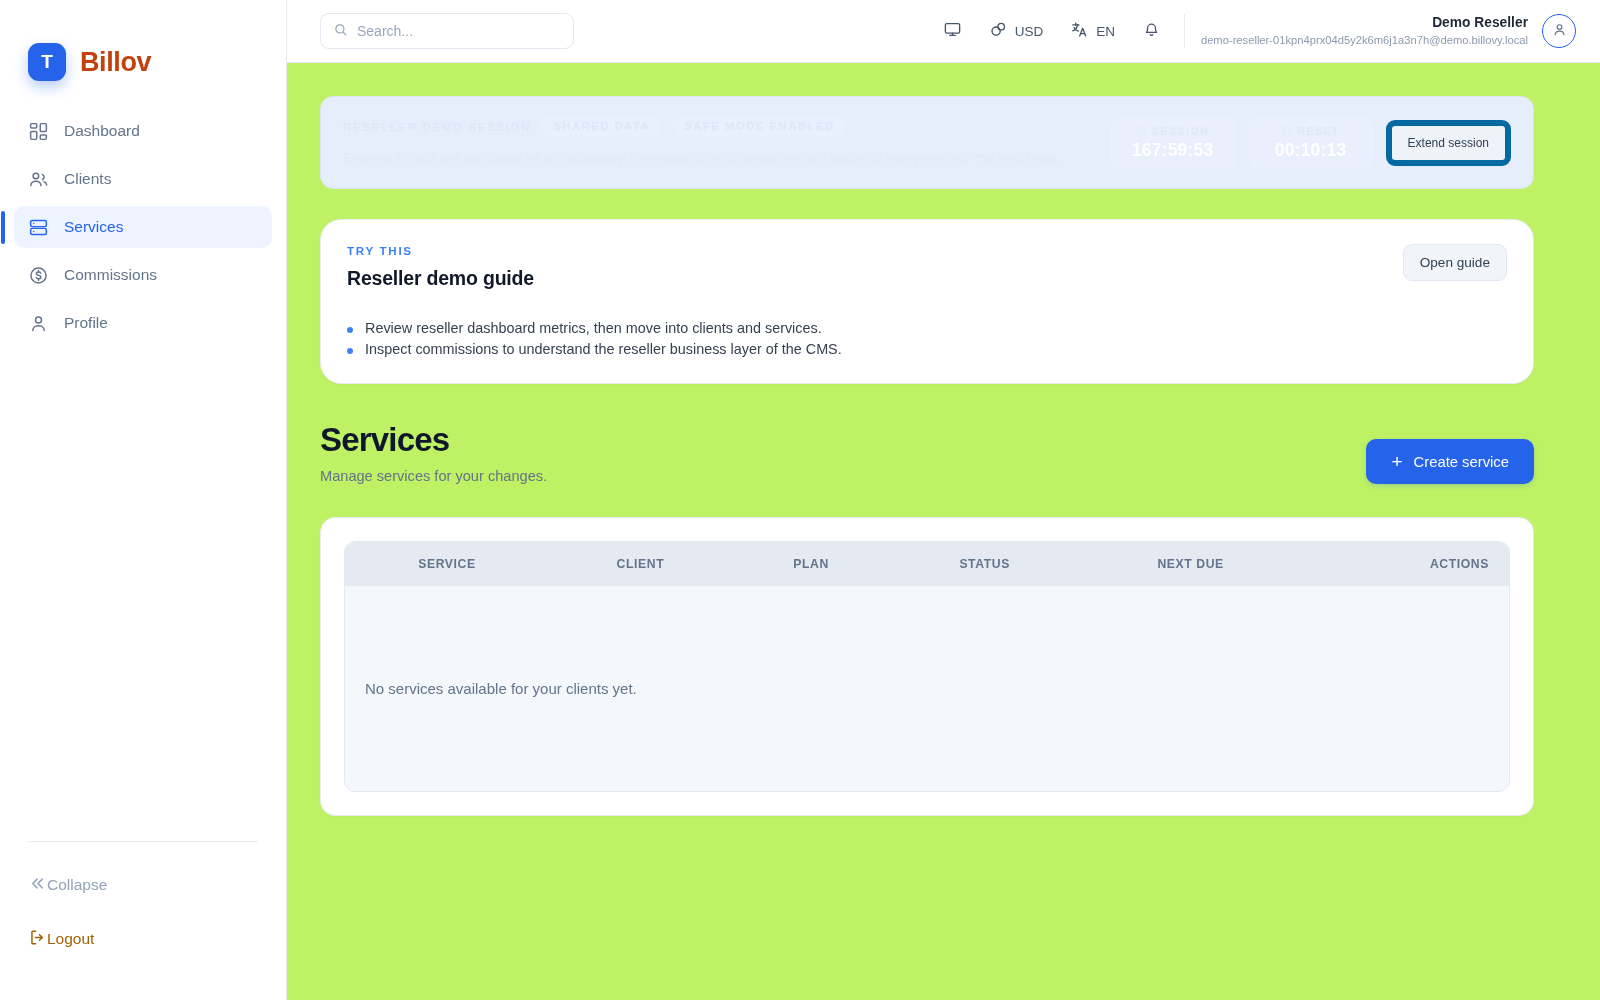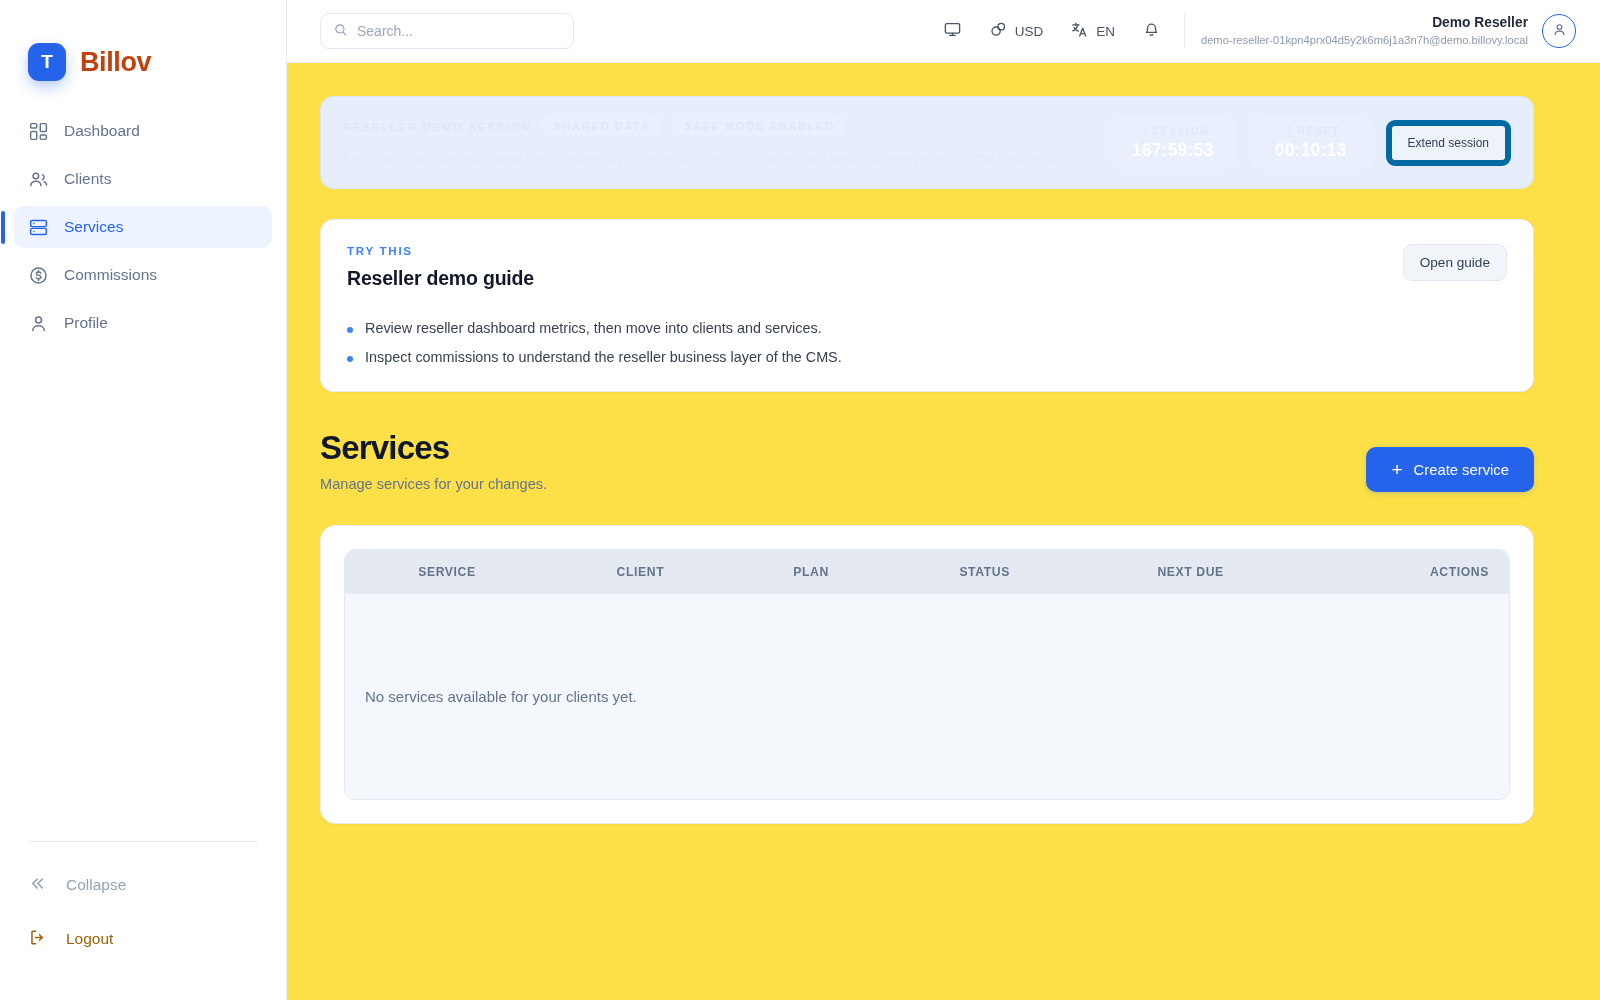--- a/index.html
+++ b/index.html
@@ -38,27 +38,27 @@
   .nav-item .ic svg { width: 21px; height: 21px; stroke: currentColor; fill: none; stroke-width: 1.7; stroke-linecap: round; stroke-linejoin: round; }
   .nav-item.active { background: #eef4ff; color: #2563eb; font-weight: 500; }
   .nav-item.active::before {
     content: ""; position: absolute; left: -13px; top: 5px;
     width: 3.5px; height: 33px; border-radius: 3px; background: #2563eb;
   }
 
   .sidebar-spacer { flex: 1 1 auto; }
   .sidebar-footer { padding: 0 28px 0 28px; }
   .sidebar-div { height: 1px; background: #e7ebf2; margin: 0 0 26px 0; }
-  .foot-item { display: flex; align-items: center; gap: 19px; height: 34px; font-size: 15.5px; cursor: pointer; }
+  .foot-item { display: flex; align-items: center; height: 34px; font-size: 15.5px; cursor: pointer; }
   .foot-item.collapse { color: #94a3b8; margin-bottom: 20px; }
   .foot-item.logout { color: #a16207; font-weight: 400; margin-bottom: 44px; }
   .foot-item svg { width: 19px; height: 19px; stroke: currentColor; fill: none; stroke-width: 1.9; stroke-linecap: round; stroke-linejoin: round; }
 
   
-  .main { flex: 1 1 auto; height: 1000px; display: flex; flex-direction: column; background: #fde047; }
+  .main { flex: 1 1 auto; height: 1000px; display: flex; flex-direction: column; background: #bef264; }
 
   .topbar {
     height: 63px; flex: 0 0 63px; background: #fff;
     border-bottom: 1px solid #e7ebf2;
     display: flex; align-items: center; padding: 0 24px 0 33px;
   }
   .search-box {
     width: 254px; height: 36px; border: 1px solid #e2e8f2; border-radius: 9px;
     display: flex; align-items: center; gap: 9px; padding: 0 12px; background: #fff;
   }
@@ -114,28 +114,28 @@
   }
   .timer-label svg { width: 11px; height: 11px; stroke: #dfe7f9; fill: none; stroke-width: 1.8; stroke-linecap: round; stroke-linejoin: round; }
   .timer-value { font-size: 17.5px; font-weight: 700; color: #ffffff; letter-spacing: .2px; }
   .extend-btn {
     background: #eef2f9; border: 6px solid #0369a1; border-radius: 9px;
     padding: 10px 16px; font-size: 12px; color: #334155; cursor: pointer; font-family: inherit;
   }
 
   
   .guide-card {
-    background: #fff; border: 1px solid #e7ebf2; border-radius: 13px;
+    background: #fff; border: 1px solid #e7ebf2; border-radius: 21px;
     padding: 24px 26px 26px 26px; display: flex; gap: 20px; margin-bottom: 37px;
     box-shadow: 0 1px 2px rgba(16,24,40,.03);
   }
   .guide-main { flex: 1 1 auto; }
   .guide-kicker { font-size: 11.6px; font-weight: 700; letter-spacing: 1.7px; color: #3b82f6; margin-bottom: 10px; }
   .guide-title { font-size: 19.5px; font-weight: 700; color: #111827; margin-bottom: 20px; letter-spacing: -.2px; }
-  .guide-list { list-style: none; display: flex; flex-direction: column; gap: 13px; margin-top: 30px; }
+  .guide-list { list-style: none; display: flex; flex-direction: column; gap: 5px; margin-top: 30px; }
   .guide-list li { position: relative; padding-left: 18px; font-size: 14.4px; color: #374151; }
   .guide-list li::before {
     content: ""; position: absolute; left: 0; top: 7px;
     width: 6px; height: 6px; border-radius: 50%; background: #3b82f6;
   }
   .open-guide {
     align-self: flex-start; background: #f1f5fa; border: 1px solid #e2e8f2; border-radius: 9px;
     padding: 10px 16px; font-size: 13.6px; color: #334155; cursor: pointer; font-family: inherit; white-space: nowrap;
   }
 

